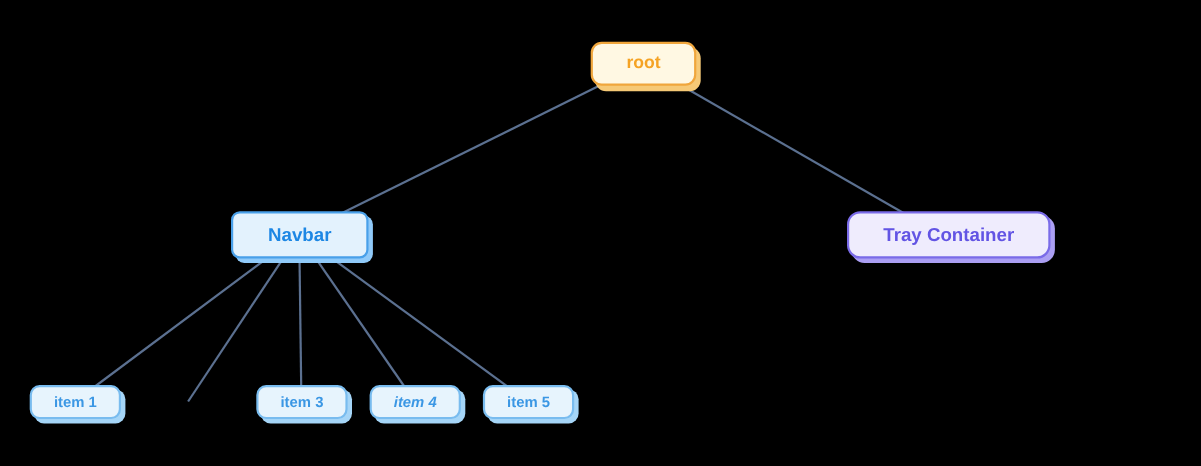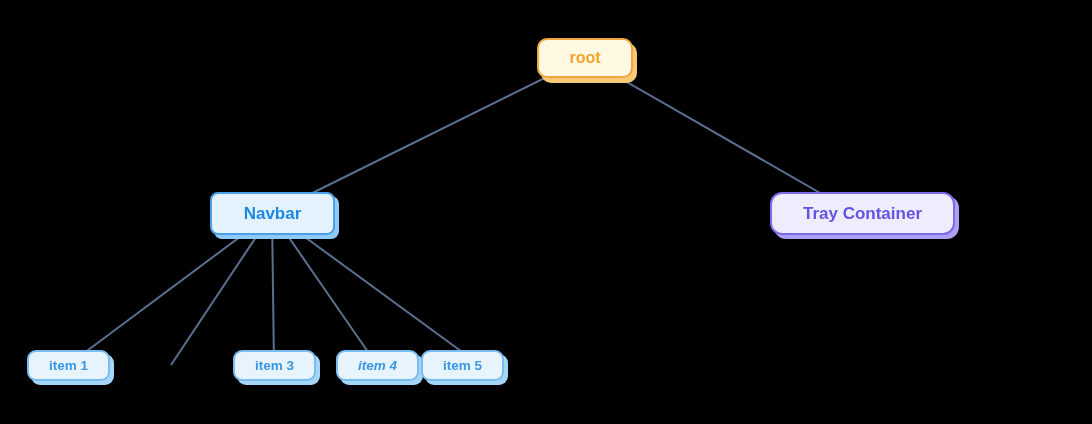--- a/index.html
+++ b/index.html
@@ -68,21 +68,21 @@
     border: 2px solid #79bcef;
     border-radius: 9px;
     color: #3b97e4;
     font-size: 13.5px;
     box-shadow: 4px 4px 0 #a5d5f7;
   }
   .item-0 { left: 27px; }
   .item-1 { left: 130px; }
   .item-2 { left: 233px; }
   .item-3 { left: 336px; font-style: italic; }
-  .item-4 { left: 421px; }
+  .item-4 { left: 439px; }
 </style>
 </head>
 <body>
 
 <div class="canvas">
 
   <svg class="edges" viewBox="0 0 1092 424" xmlns="http://www.w3.org/2000/svg">
     <line x1="585" y1="58" x2="272" y2="213" stroke="#5b7090" stroke-width="2"></line>
     <line x1="585" y1="58" x2="855" y2="213" stroke="#5b7090" stroke-width="2"></line>
     <line x1="272" y1="213" x2="68" y2="365" stroke="#5b7090" stroke-width="2"></line>

